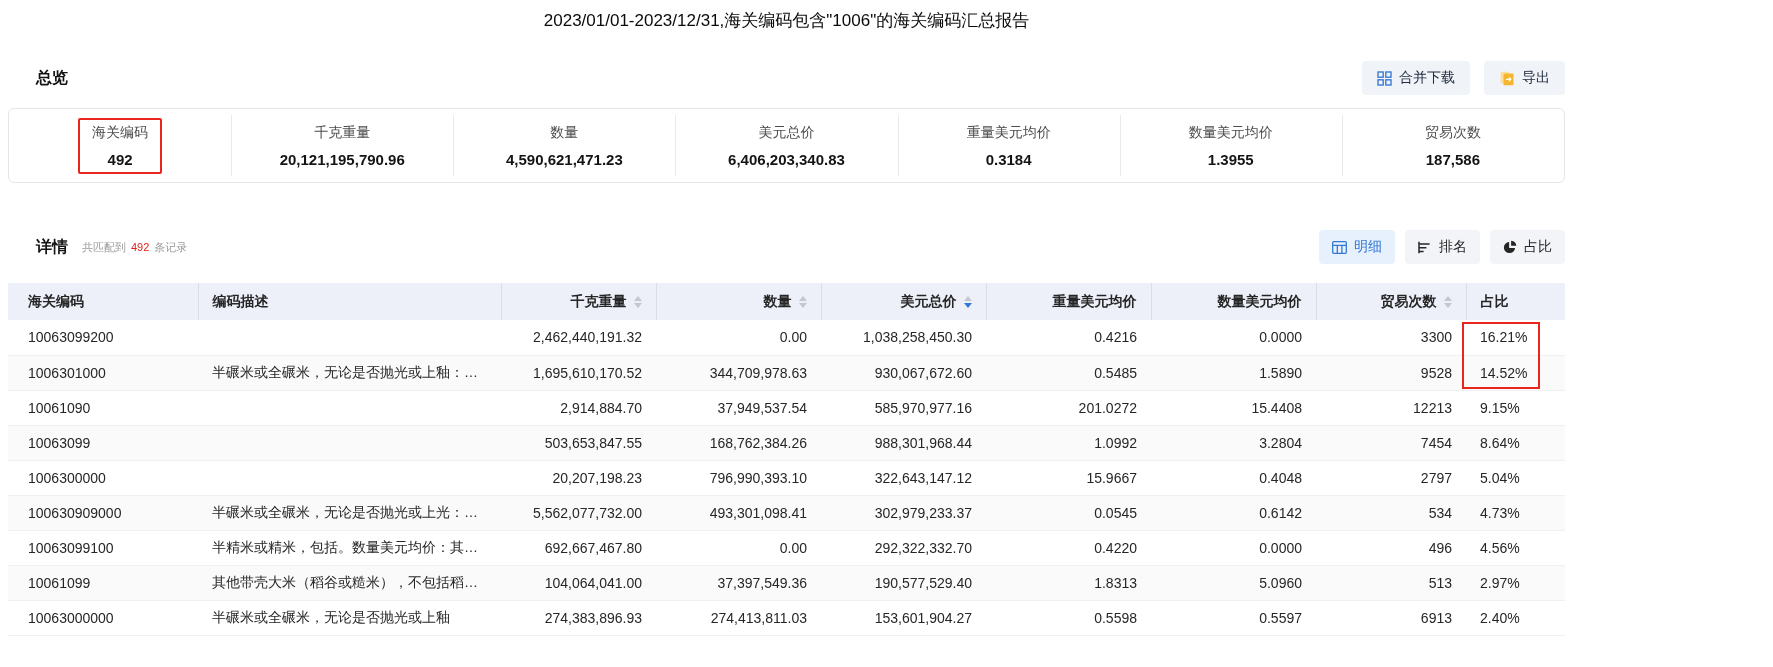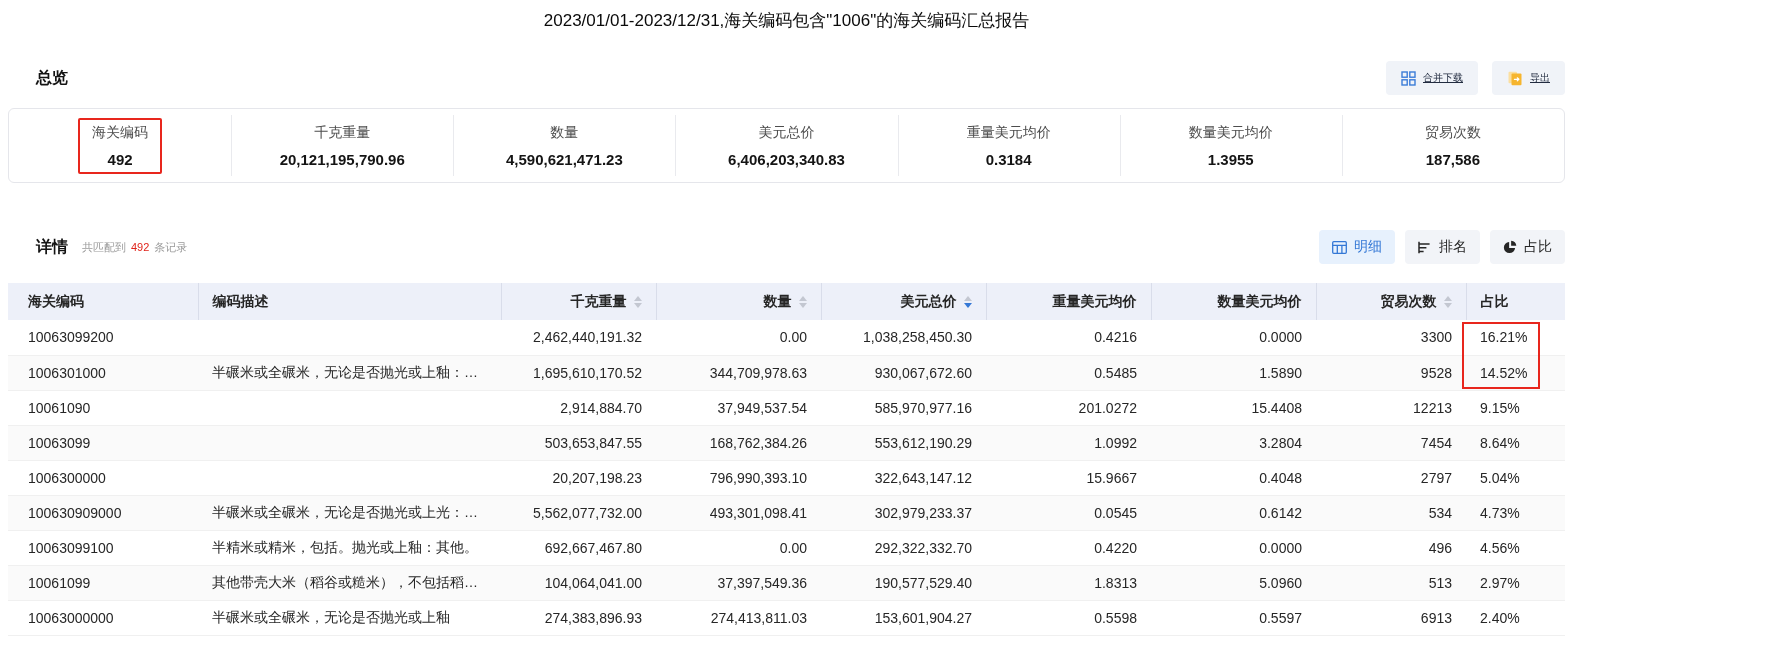--- a/index.html
+++ b/index.html
@@ -24,23 +24,22 @@
   .overview-bar {
     margin-top: 32px; height: 34px;
     display: flex; justify-content: space-between; align-items: center;
   }
   .section-heading { font-size: 16px; font-weight: bold; color: #141414; margin-left: 28px; }
   .toolbar { display: flex; gap: 14px; }
   .tool-btn {
     display: flex; align-items: center; gap: 7px;
     background: #f0f3f8; border: none; border-radius: 4px;
     height: 34px; padding: 0 15px;
-    font-size: 10px; color: #222c40; cursor: pointer;
+    font-size: 14px; color: #222c40; cursor: pointer;
     font-family: inherit;
-    text-decoration: underline;
   }
   .tool-btn .btn-icon { display: inline-flex; }
 
   
   .overview-card {
     margin-top: 13px; height: 75px;
     border: 1px solid #e5e6eb; border-radius: 6px;
     display: flex; align-items: center;
     background: #fff;
   }
@@ -320,21 +319,21 @@
             <td class="align-right col-weight_usd_avg">201.0272</td>
             <td class="align-right col-qty_usd_avg">15.4408</td>
             <td class="align-right col-trade_count">12213</td>
             <td class="align-left col-share">9.15%</td>
           </tr>
           <tr>
             <td class="align-left col-hs_code">10063099</td>
             <td class="align-left col-description"></td>
             <td class="align-right col-kg_weight">503,653,847.55</td>
             <td class="align-right col-quantity">168,762,384.26</td>
-            <td class="align-right col-usd_total">553,612,190.29</td>
+            <td class="align-right col-usd_total">988,301,968.44</td>
             <td class="align-right col-weight_usd_avg">1.0992</td>
             <td class="align-right col-qty_usd_avg">3.2804</td>
             <td class="align-right col-trade_count">7454</td>
             <td class="align-left col-share">8.64%</td>
           </tr>
           <tr>
             <td class="align-left col-hs_code">1006300000</td>
             <td class="align-left col-description"></td>
             <td class="align-right col-kg_weight">20,207,198.23</td>
             <td class="align-right col-quantity">796,990,393.10</td>
@@ -350,21 +349,21 @@
             <td class="align-right col-kg_weight">5,562,077,732.00</td>
             <td class="align-right col-quantity">493,301,098.41</td>
             <td class="align-right col-usd_total">302,979,233.37</td>
             <td class="align-right col-weight_usd_avg">0.0545</td>
             <td class="align-right col-qty_usd_avg">0.6142</td>
             <td class="align-right col-trade_count">534</td>
             <td class="align-left col-share">4.73%</td>
           </tr>
           <tr>
             <td class="align-left col-hs_code">10063099100</td>
-            <td class="align-left col-description">半精米或精米，包括。抛光或上釉：其他。</td>
+            <td class="align-left col-description">半精米或精米，包括。数量美元均价：其他。</td>
             <td class="align-right col-kg_weight">692,667,467.80</td>
             <td class="align-right col-quantity">0.00</td>
             <td class="align-right col-usd_total">292,322,332.70</td>
             <td class="align-right col-weight_usd_avg">0.4220</td>
             <td class="align-right col-qty_usd_avg">0.0000</td>
             <td class="align-right col-trade_count">496</td>
             <td class="align-left col-share">4.56%</td>
           </tr>
           <tr>
             <td class="align-left col-hs_code">10061099</td>

